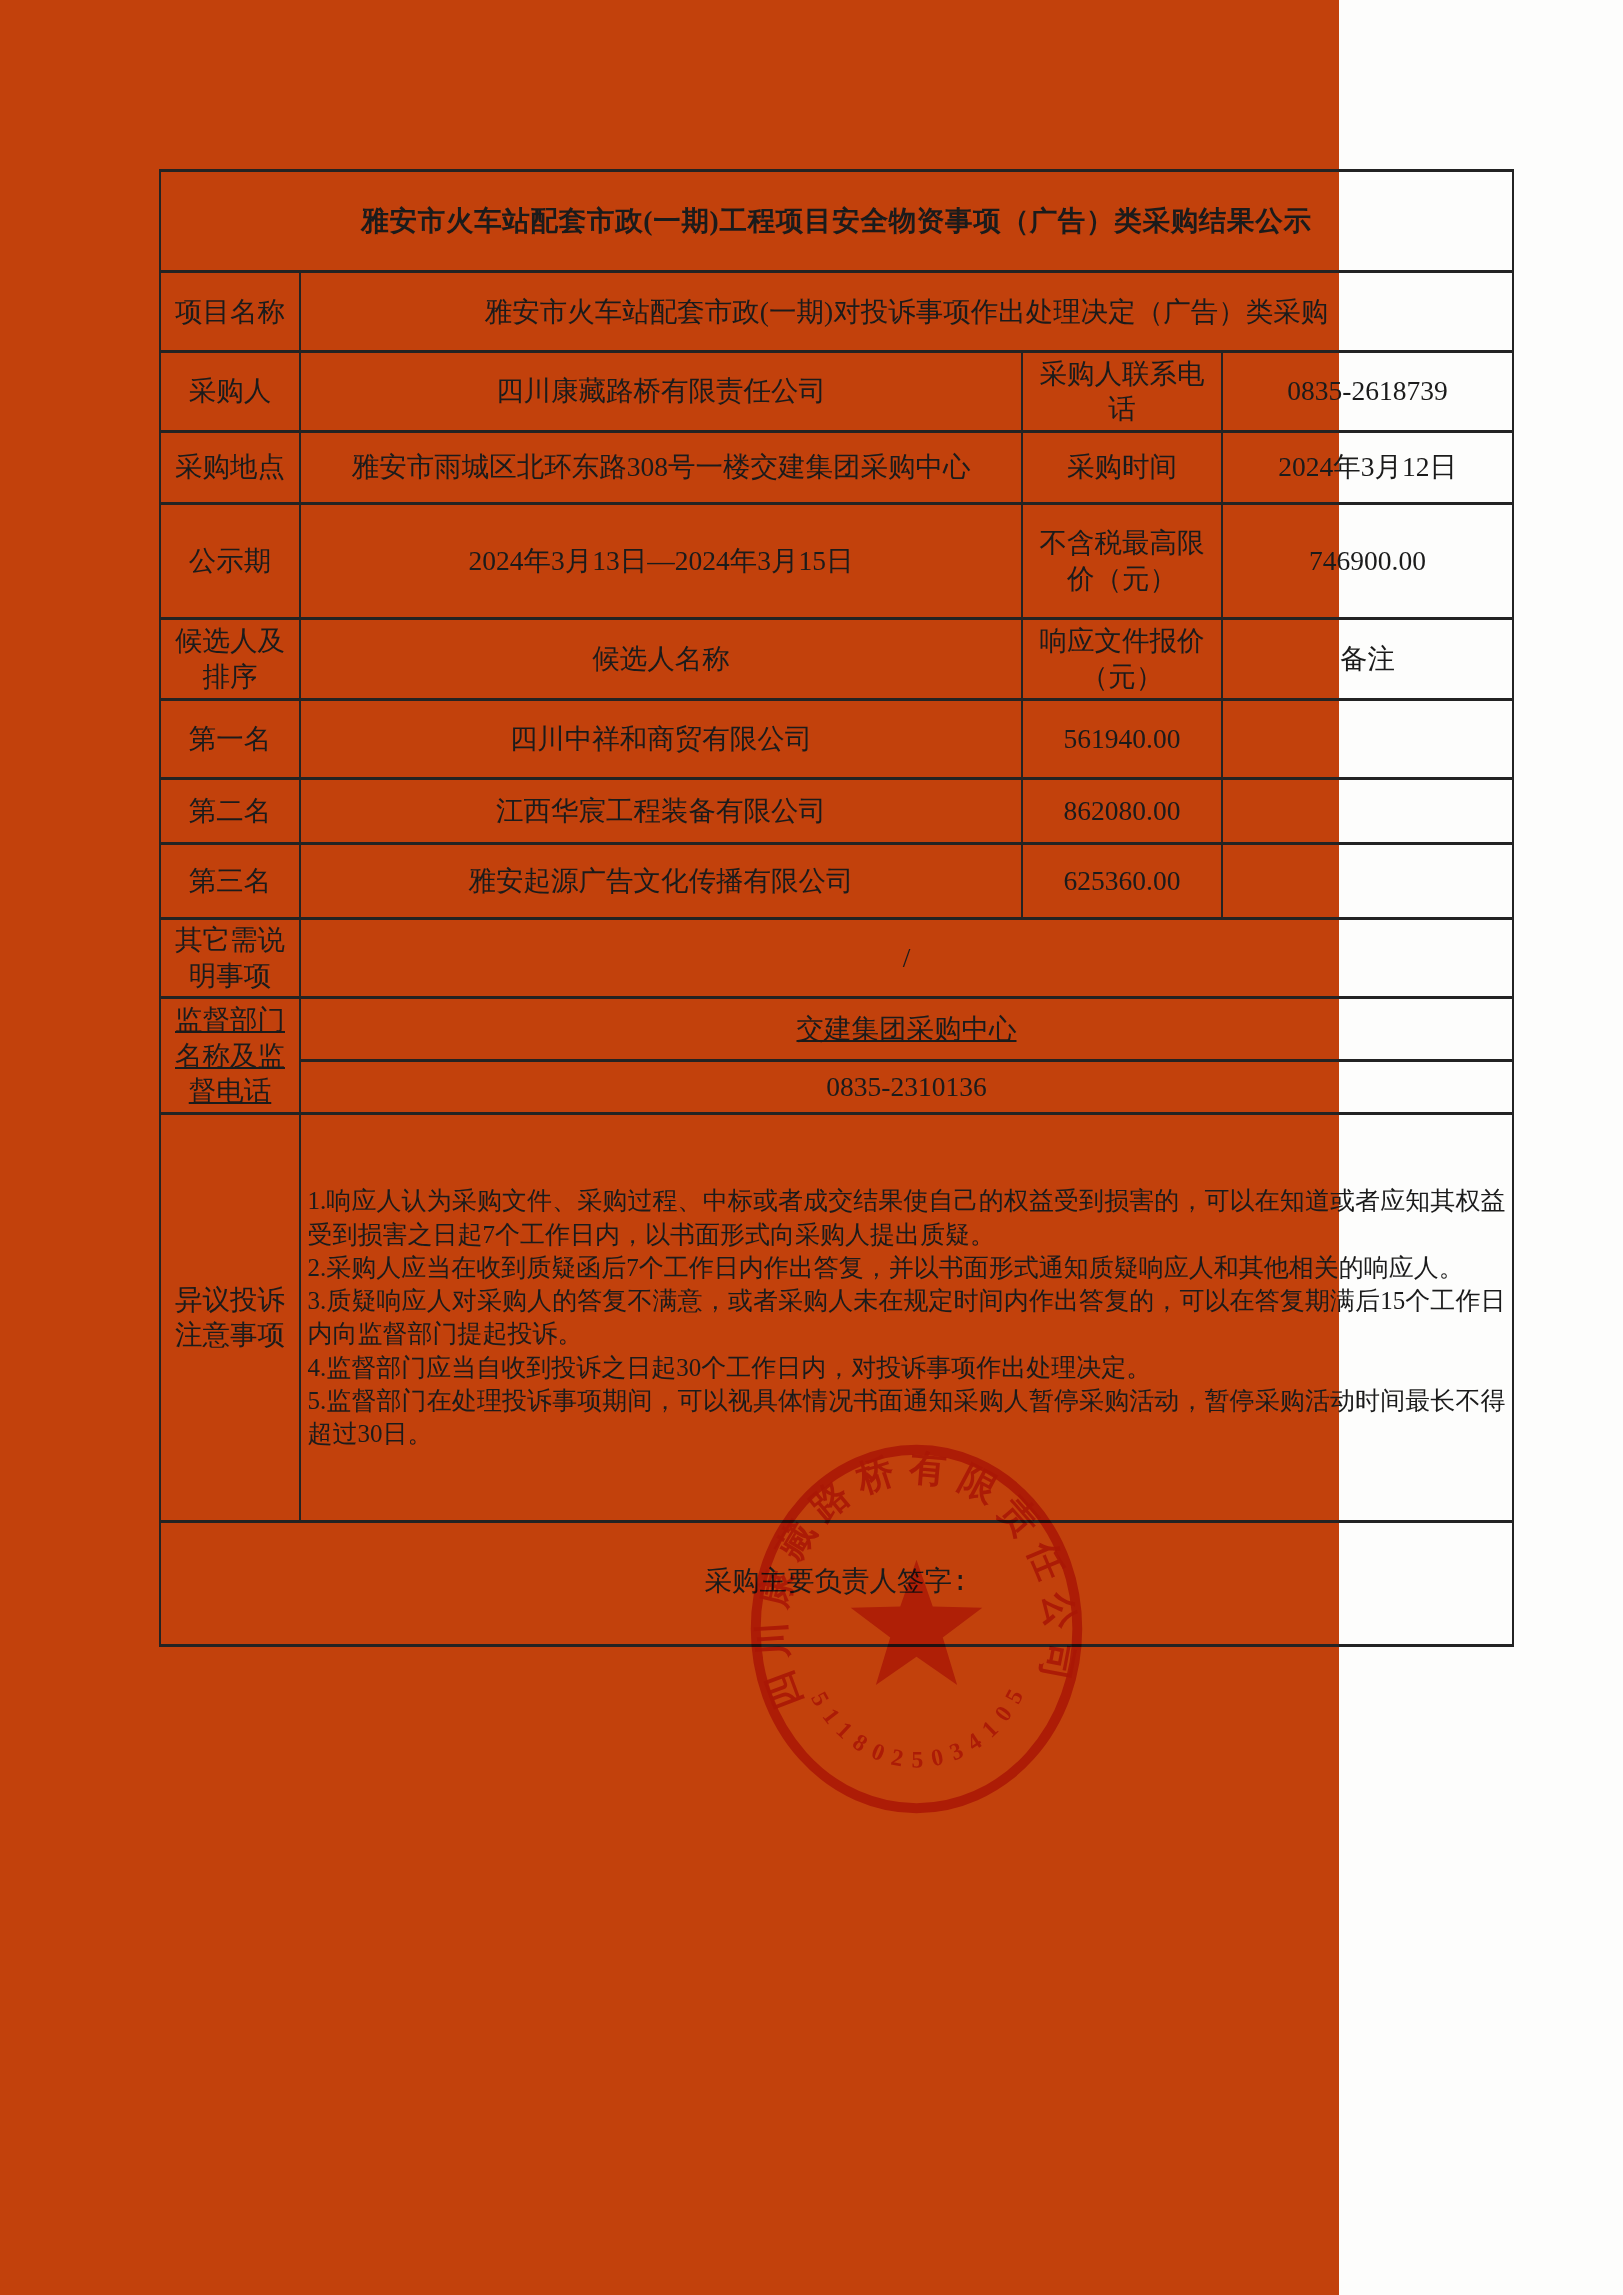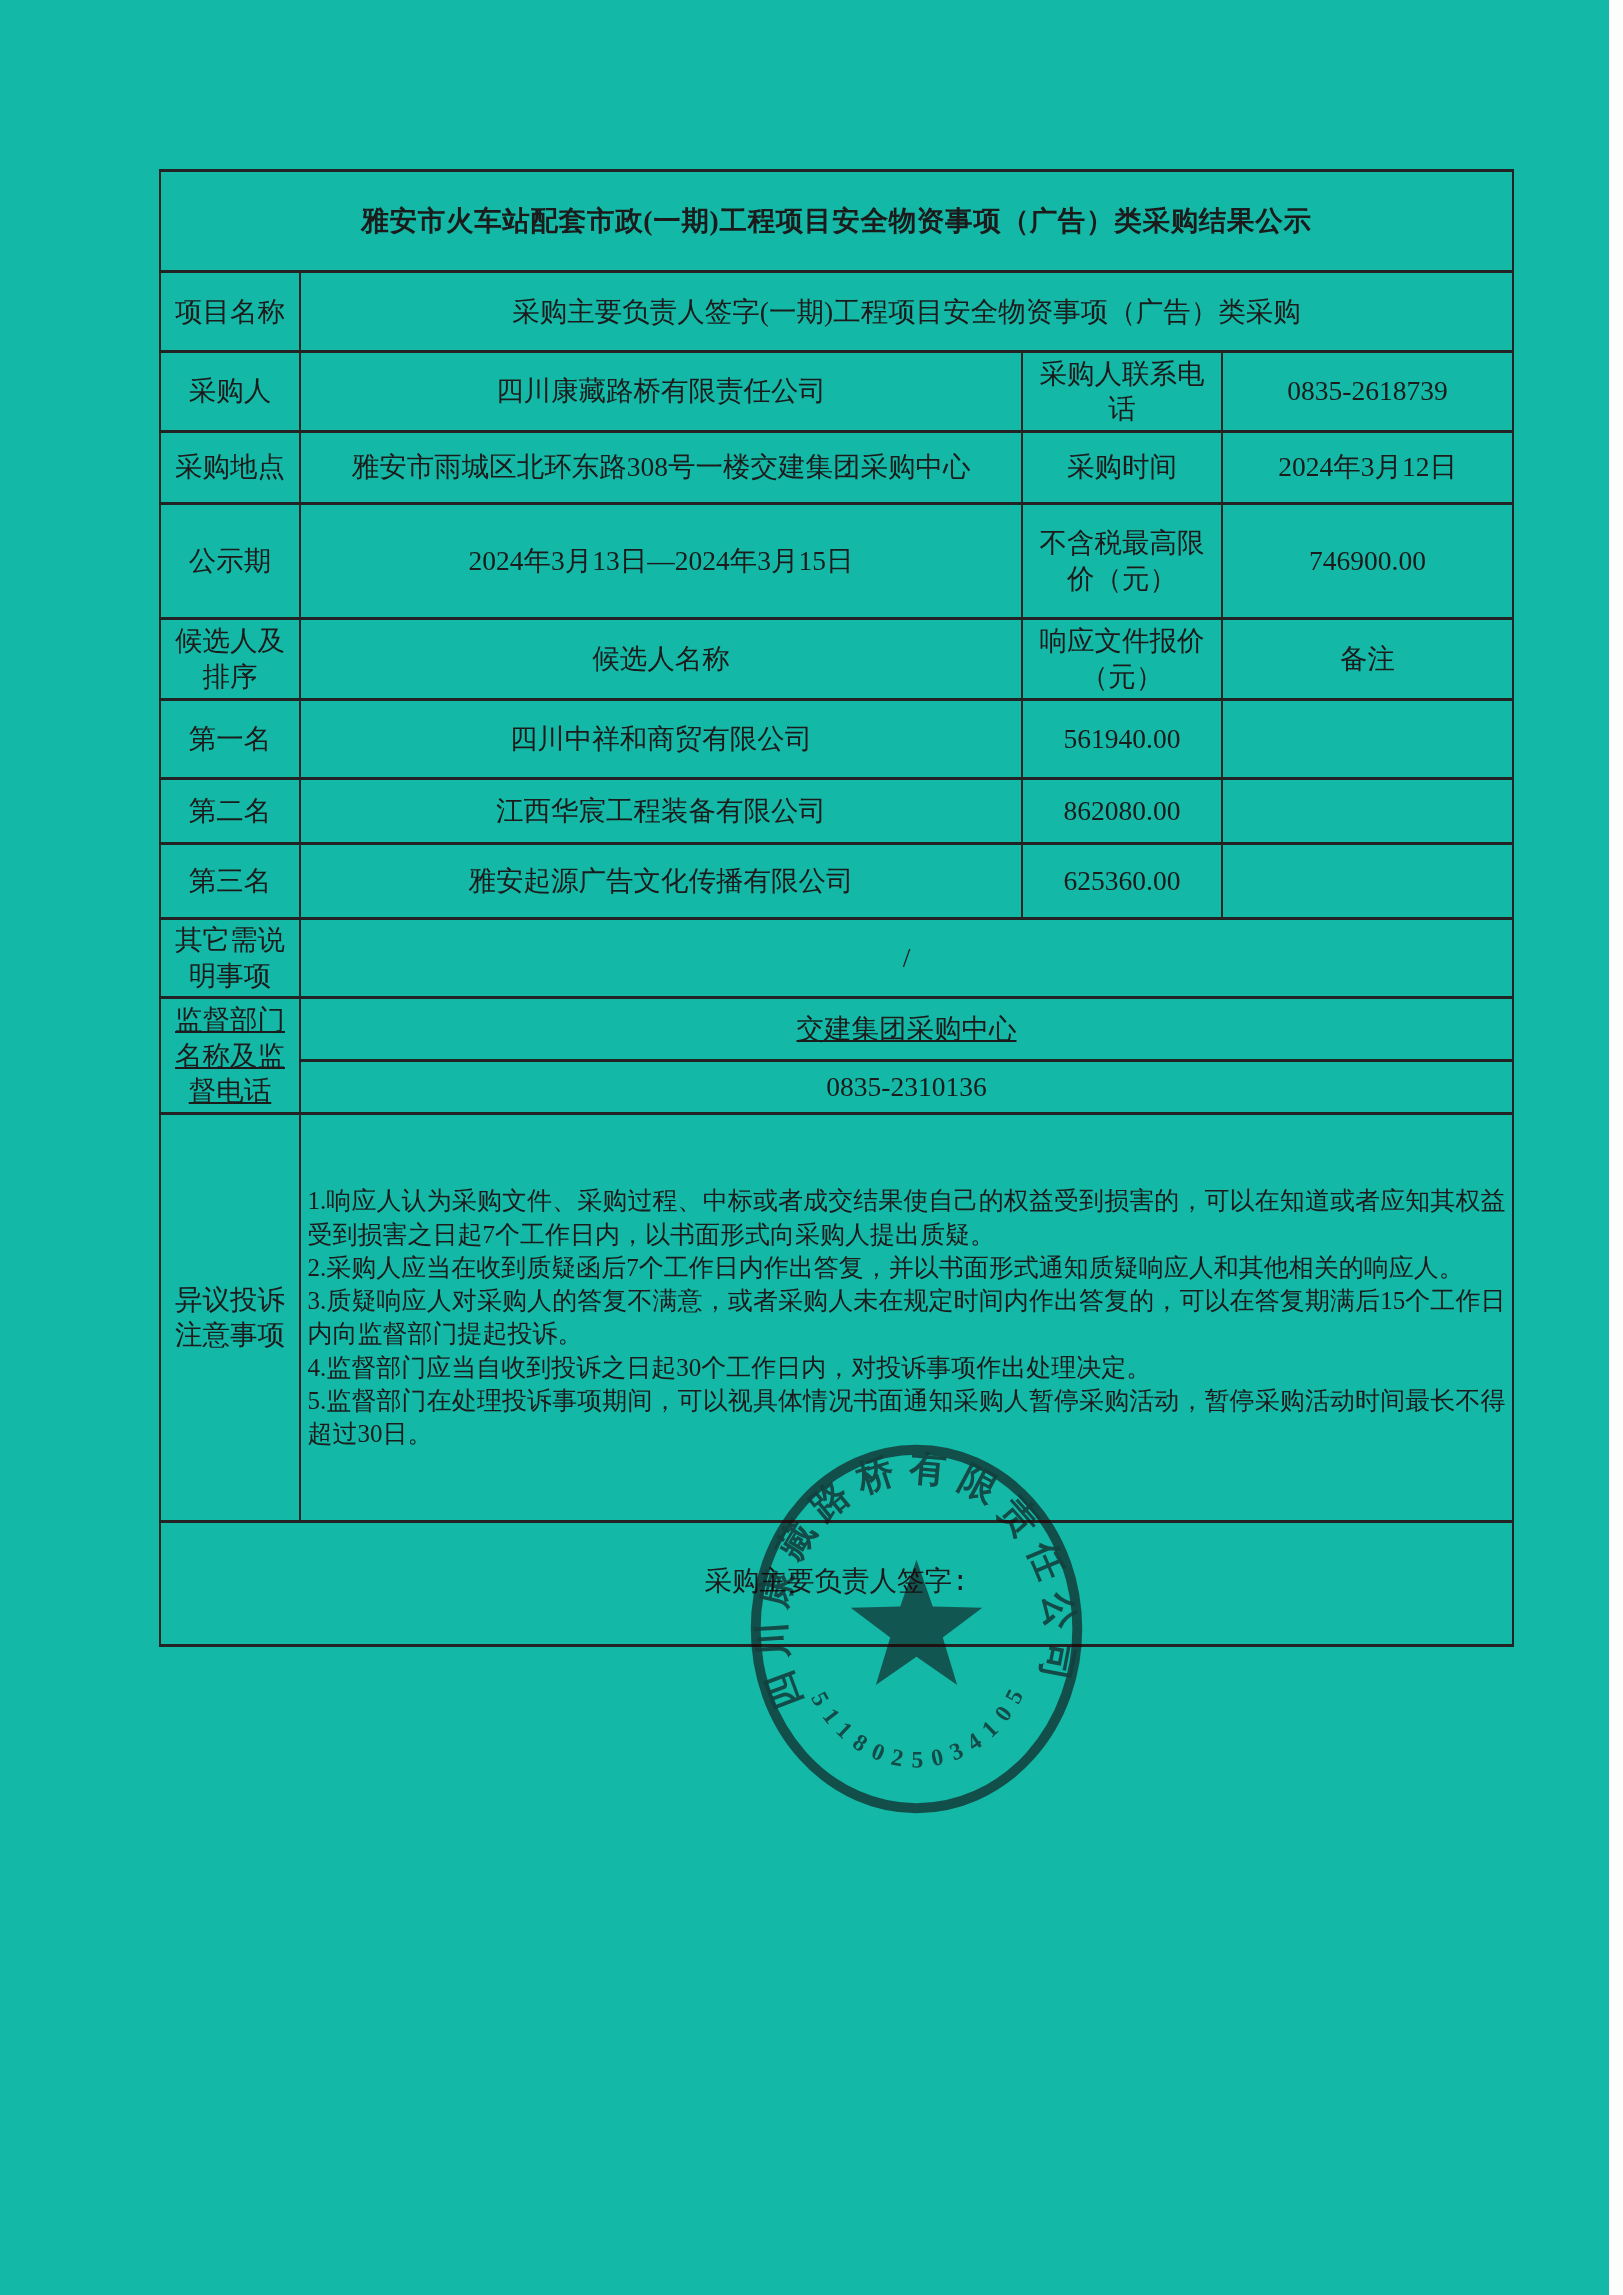--- a/index.html
+++ b/index.html
@@ -8,22 +8,22 @@
     width: 1623px;
     height: 2295px;
     background: #fdfdfc;
     font-family: "Liberation Serif", "DejaVu Serif", serif;
     color: #1b1b1b;
     position: relative;
   }
   .sheet {
     position: absolute;
     left: 0; top: 0;
-    width: 1609px; height: 2295px;
-    background: #14b8a6;
+    width: 1339px; height: 2295px;
+    background: #c2410c;
   }
   table.doc {
     position: absolute;
     left: 159px;
     top: 169px;
     width: 1354px;
     border-collapse: collapse;
     table-layout: fixed;
   }
   table.doc td {
@@ -107,21 +107,21 @@
 
     <tbody>
         <tr class="h-title">
       <td colspan="4" class="title-cell">
         <div class="title-inner">雅安市火车站配套市政(一期)工程项目安全物资事项（广告）类采购结果公示</div>
       </td>
     </tr>
 
     <tr class="h-r1">
       <td class="label-cell">项目名称</td>
-      <td colspan="3">采购主要负责人签字(一期)工程项目安全物资事项（广告）类采购</td>
+      <td colspan="3">雅安市火车站配套市政(一期)对投诉事项作出处理决定（广告）类采购</td>
     </tr>
 
     <tr class="h-r2">
       <td class="label-cell">采购人</td>
       <td>四川康藏路桥有限责任公司</td>
       <td>采购人联系电话</td>
       <td>0835-2618739</td>
     </tr>
 
     <tr class="h-r3">

